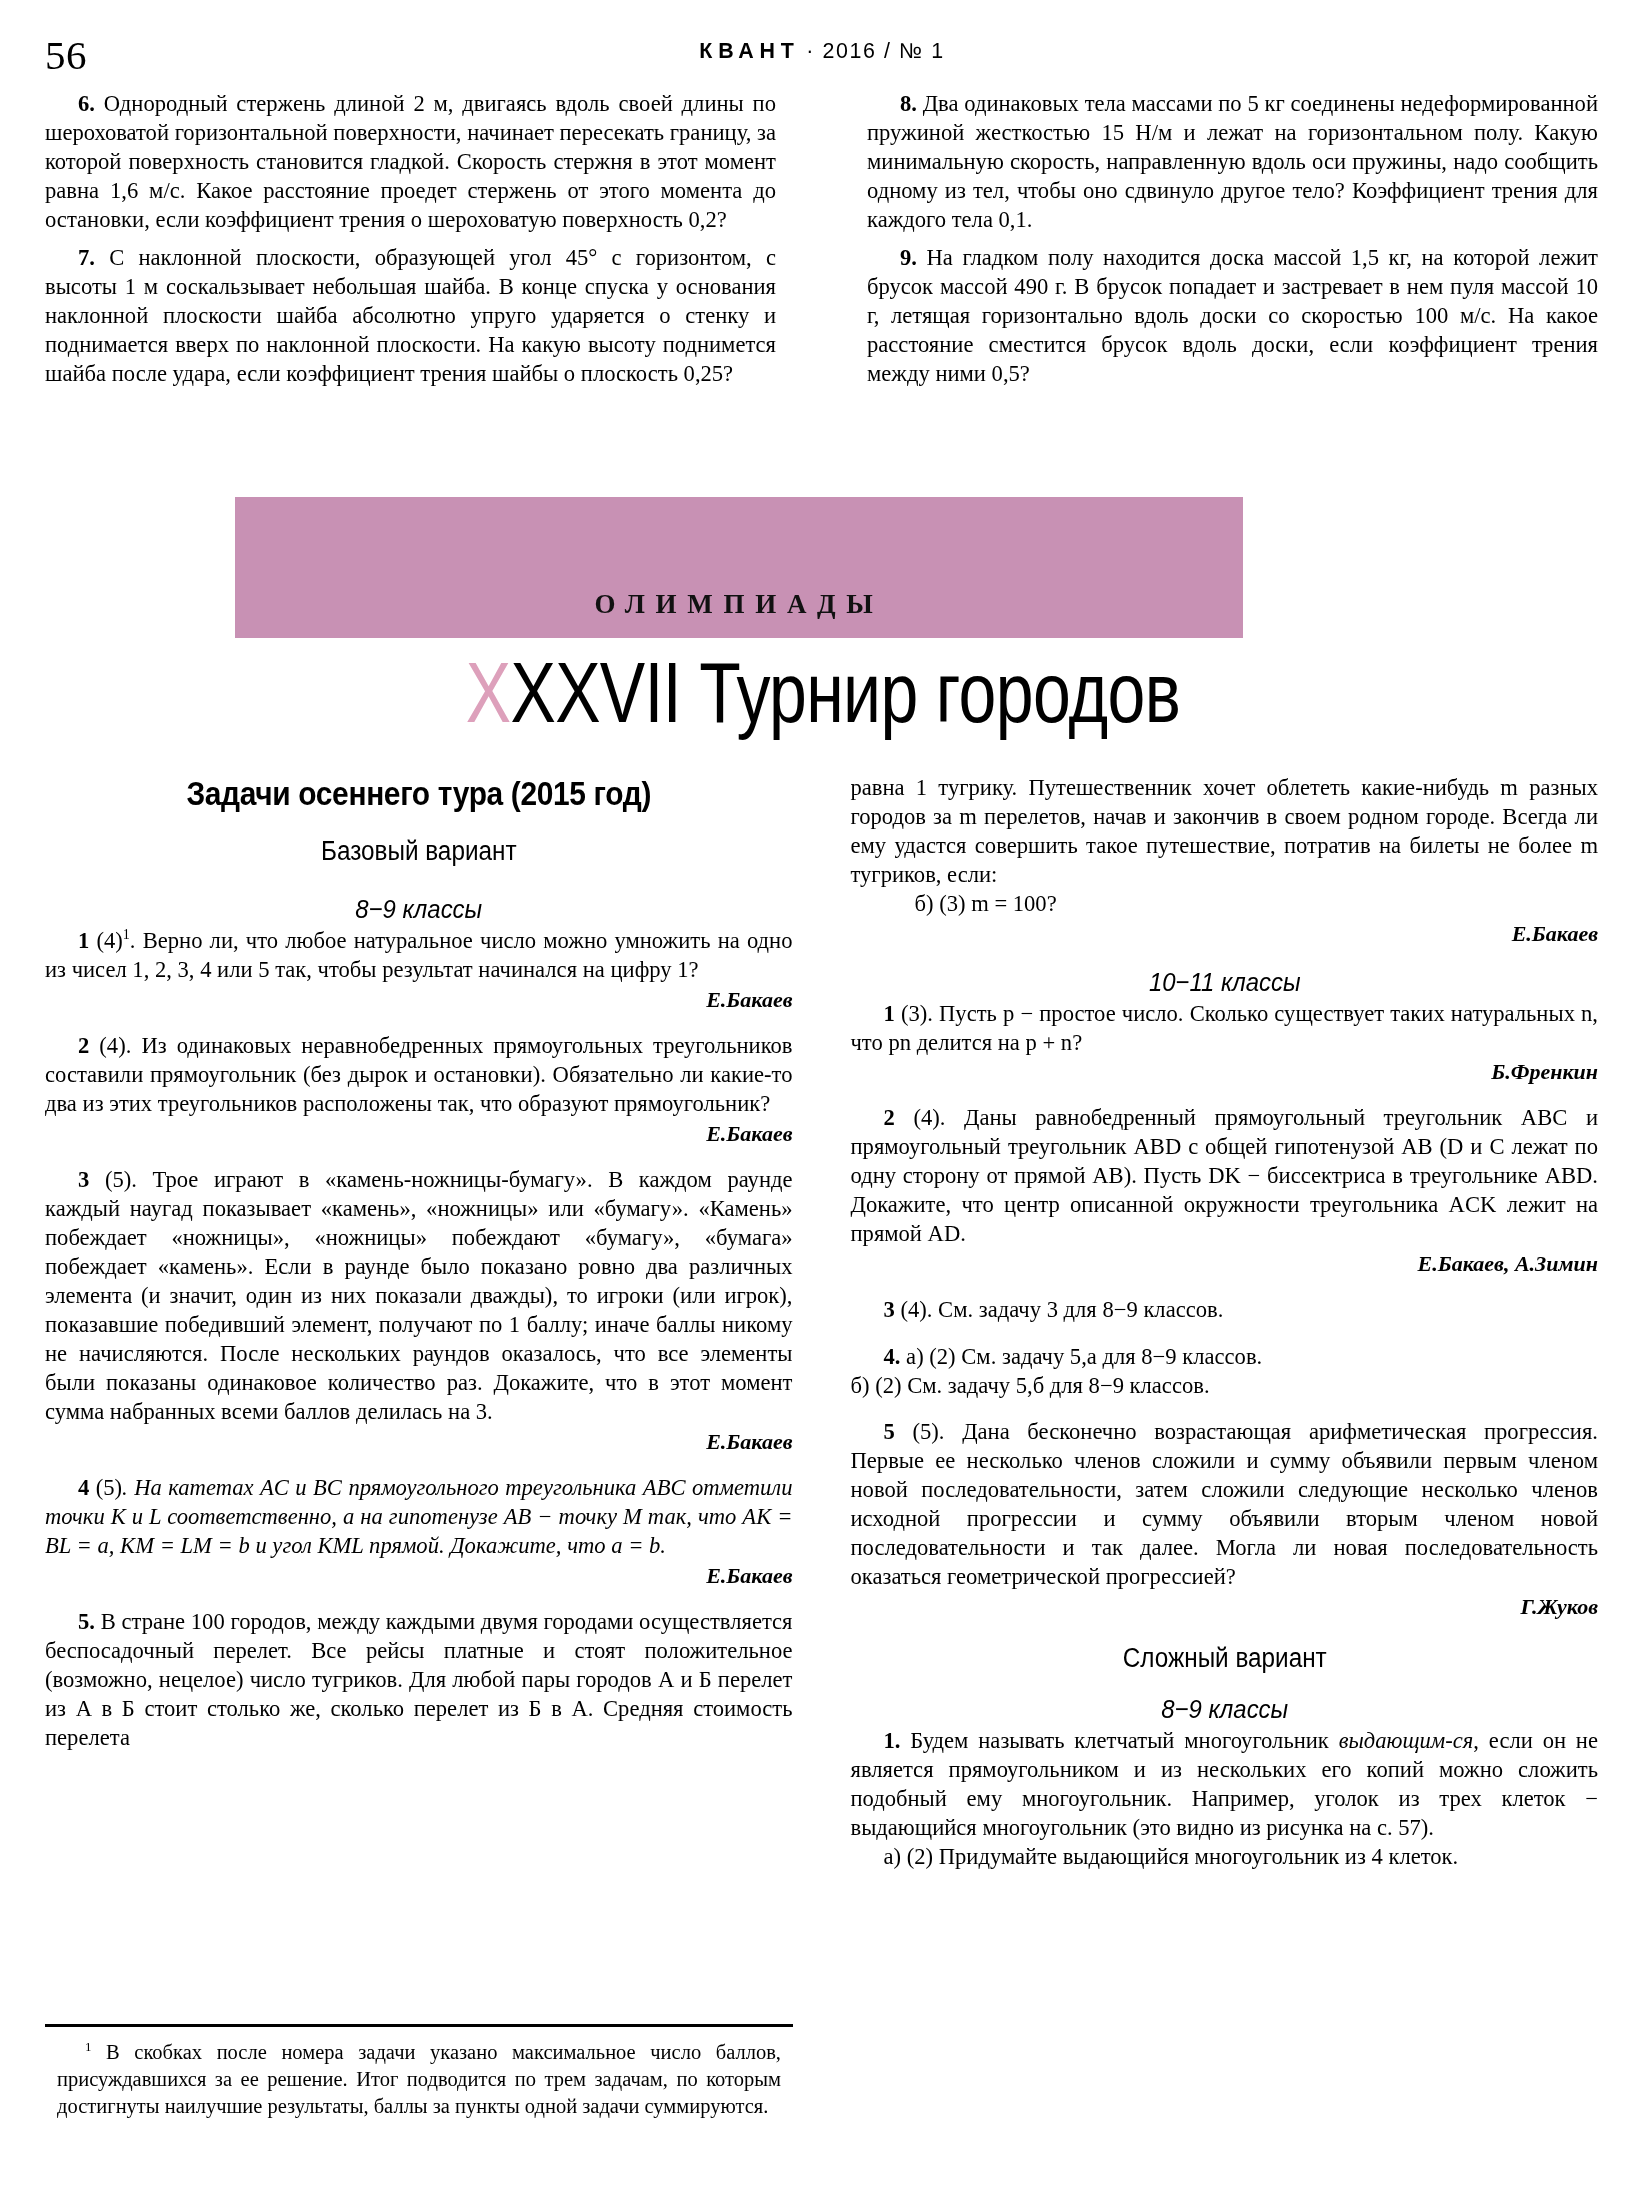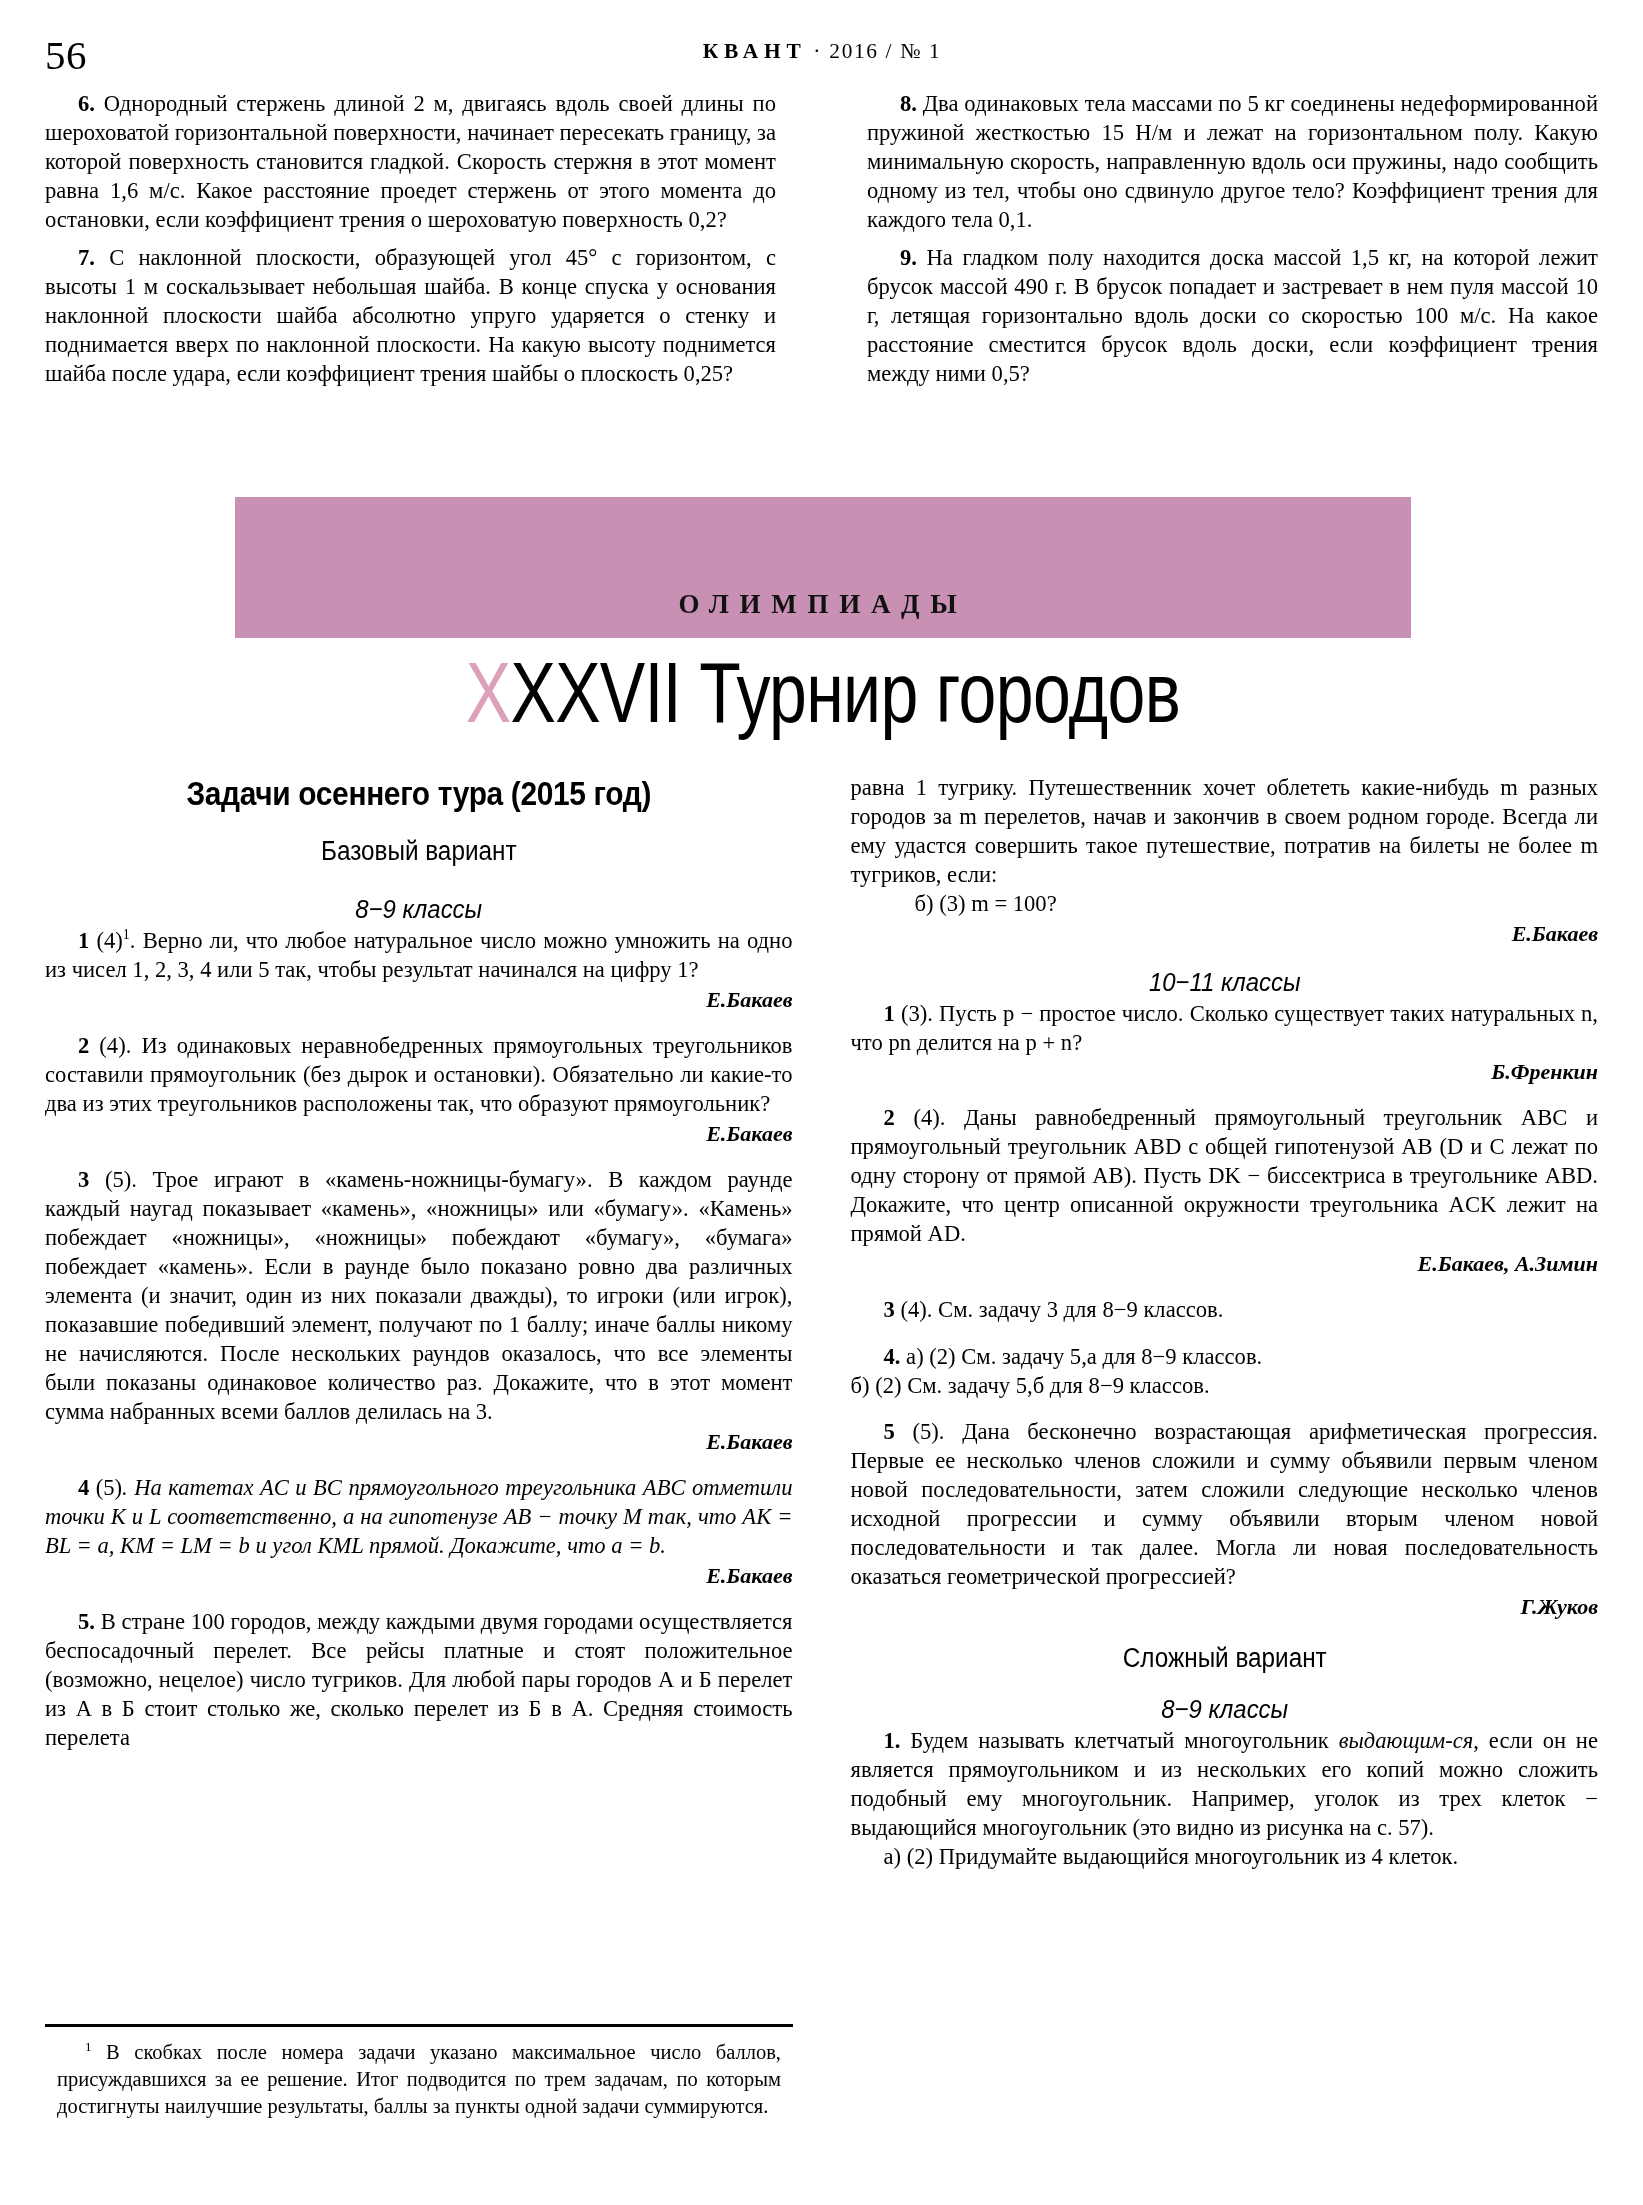--- a/index.html
+++ b/index.html
@@ -42,21 +42,21 @@
     letter-spacing: 0.4px;
   }
   .journal-line {
     position: absolute;
     left: 0;
     top: 8.2px;
     width: 1644px;
     text-align: center;
     font-size: 21.4px;
     letter-spacing: 2.5px;
-    font-family: Liberation Serif, serif;
+    font-family: Liberation Sans, sans-serif;
   }
   .journal-line .jname {
     font-weight: bold;
     letter-spacing: 5.8px;
   }
   .journal-line .jsep { padding: 0 6.6px; }
   .journal-line .jissue { letter-spacing: 1.6px; }
 
   
   .cols {
@@ -98,21 +98,21 @@
   sup.fnref { font-size: 14px; vertical-align: super; line-height: 0; }
 
   
   .banner-block {
     position: absolute;
     left: 235px;
     top: 497px;
     width: 1176px;
   }
   .banner {
-    width: 1176px;
+    width: 1008px;
     height: 141px;
     background: #c891b4;
     position: relative;
   }
   .banner-label {
     position: absolute;
     left: 0; right: 0;
     bottom: 18px;
     text-align: center;
     font-size: 27px;

